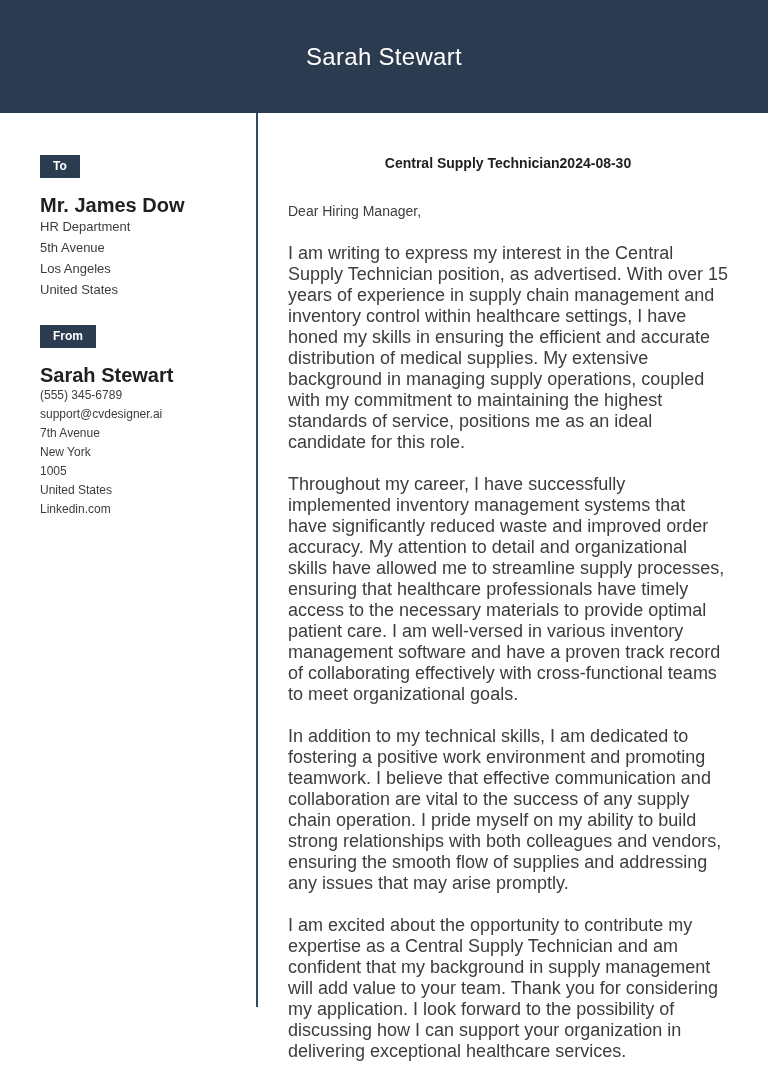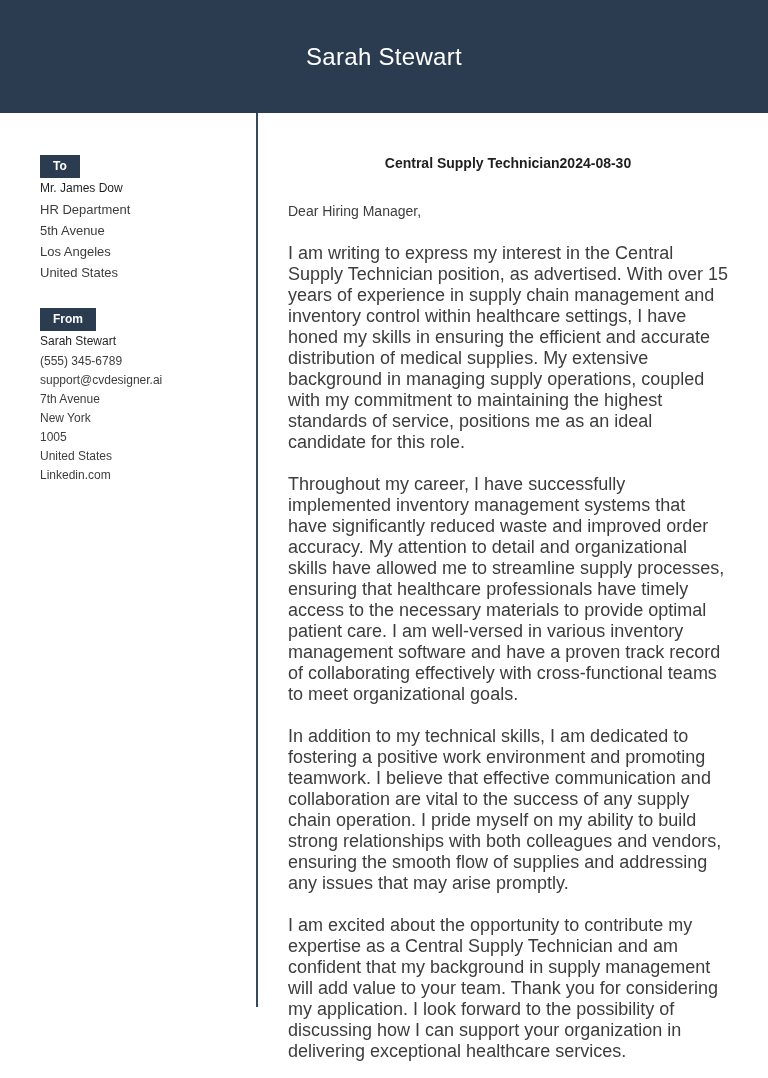--- a/index.html
+++ b/index.html
@@ -41,23 +41,24 @@
     display: inline-block;
     background: #2b3c50;
     color: #ffffff;
     font-size: 12px;
     font-weight: 700;
     line-height: 15px;
     padding: 4px 13px;
     border-radius: 0;
   }
   .contact-name {
-    font-weight: 400;
-    font-size: 12px;
+    font-weight: 700;
+    font-size: 20px;
     color: #1f1f1f;
+    margin-top: 17px;
     line-height: 21px;
   }
   .to-lines .line {
     font-size: 13px;
     color: #3c3c3c;
     line-height: 21px;
   }
   .from-block { margin-top: 25px; }
   .from-lines .line {
     font-size: 12px;

